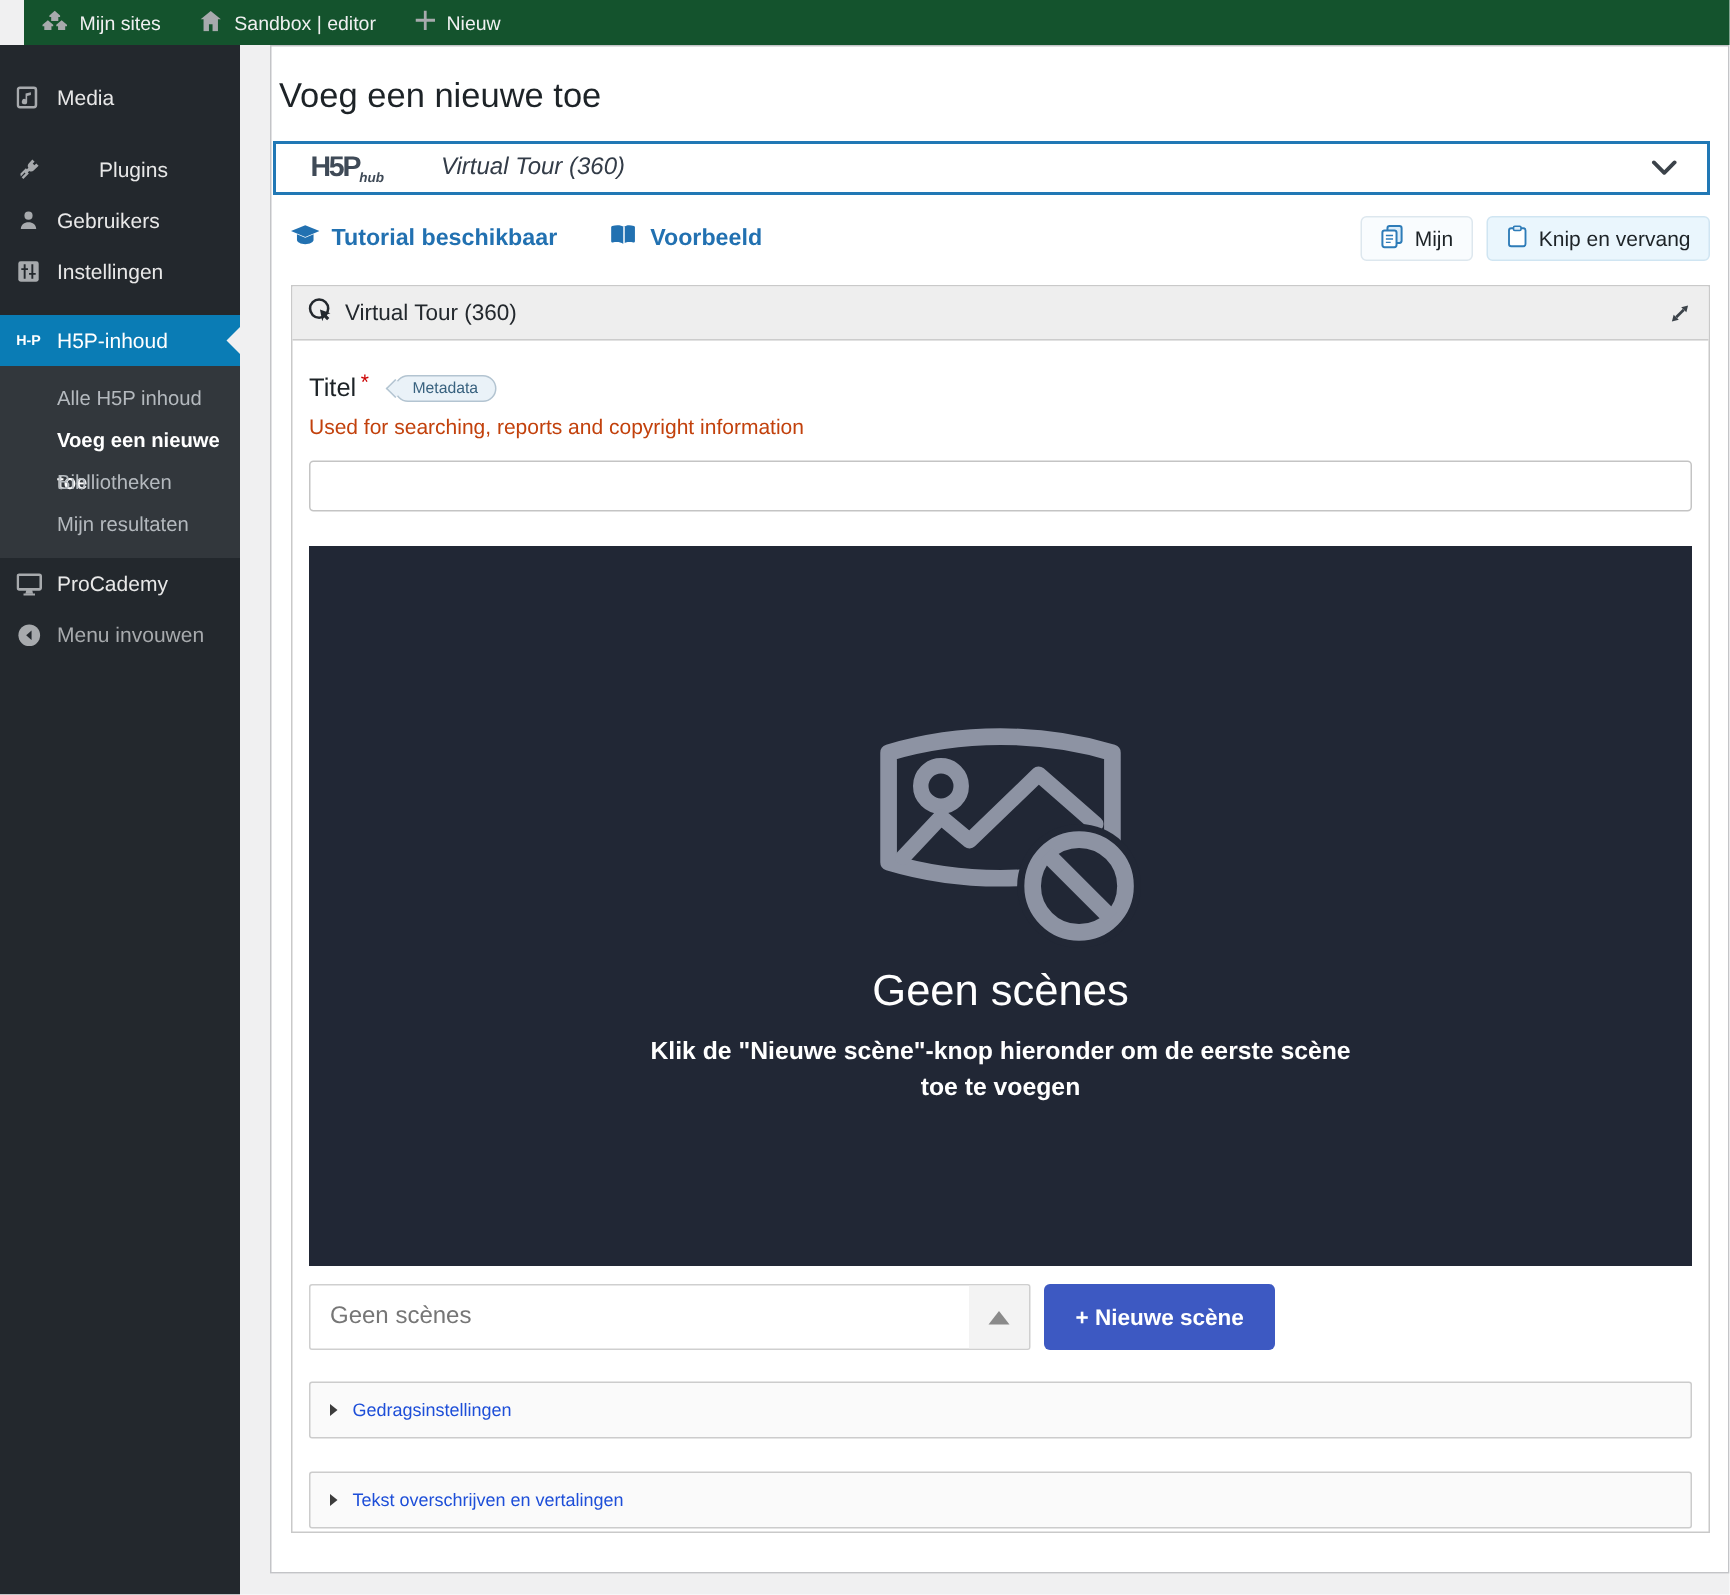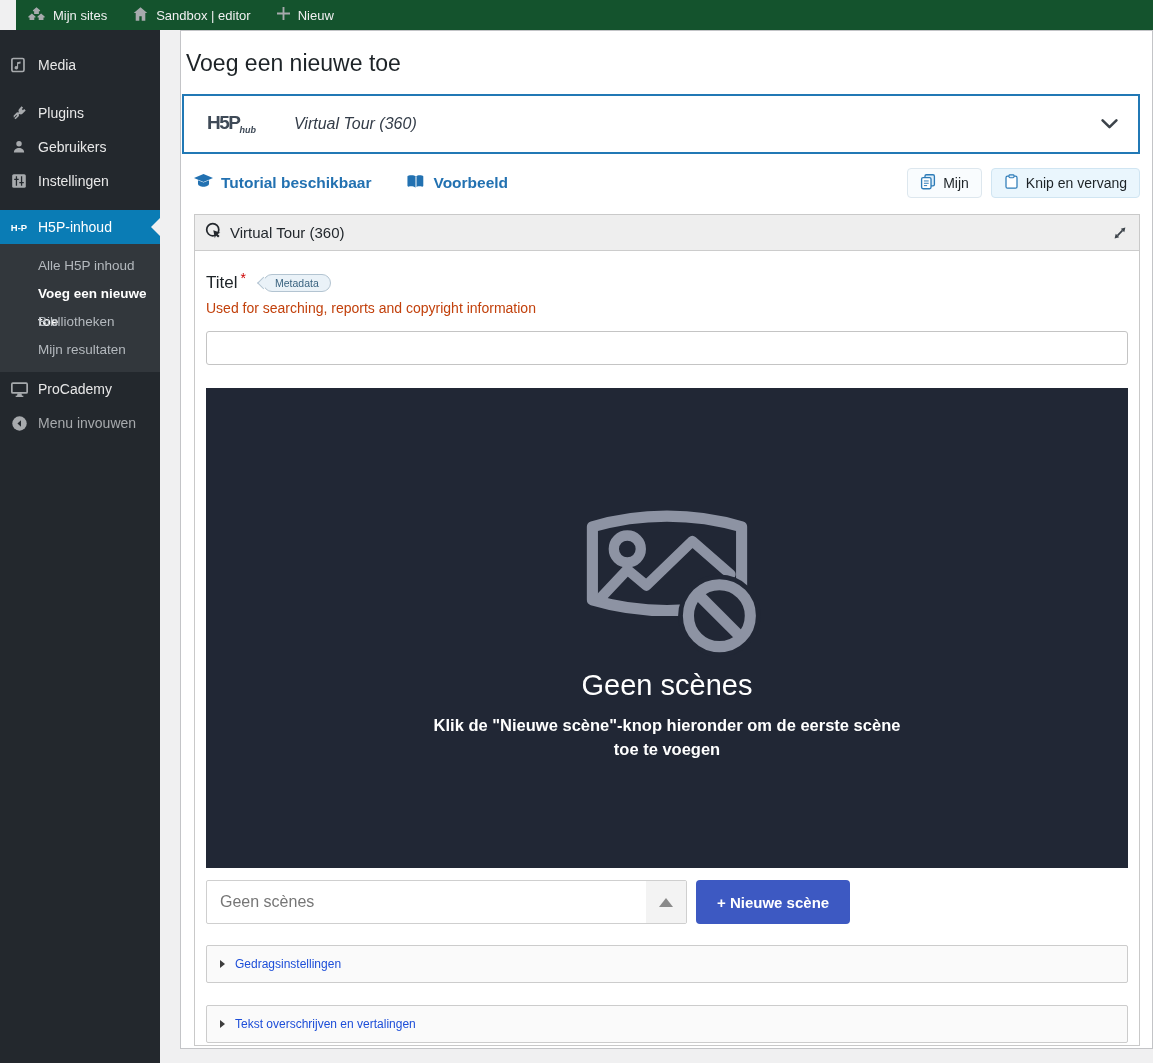--- a/index.html
+++ b/index.html
@@ -30,33 +30,33 @@
   }
   .micon { width: 38px; display: flex; justify-content: center; align-items: flex-start; flex-shrink: 0; }
   .micon svg { fill: #a7aaad; }
   .menu-item.active { background: #0a7cb5; color: #fff; }
   .h5p-mini { color: #fff; font-weight: bold; font-size: 9.5px; letter-spacing: 0; }
   .cur-arrow {
     position: absolute; right: 0; top: 50%; margin-top: -9px;
     width: 0; height: 0; border-style: solid; border-width: 9px 9px 9px 0;
     border-color: transparent #f0f0f1 transparent transparent;
   }
-  .gap1 { margin-top: 14px; }
+  .gap1 { margin-top: 14px; gap: 28px; }
   .gap2 { margin-top: 12px; }
   .submenu { background: #32373c; padding: 8px 0; }
   .sub-item { height: 28px; line-height: 28px; padding-left: 38px; color: #b4b9be; font-size: 13.5px; cursor: pointer; }
   .sub-item.active { color: #fff; font-weight: bold; }
   
   .wrap {
     position: absolute; left: 180px; top: 30px; width: 973px; height: 1019px;
     background: #fff; border: 1px solid #c3c4c7; padding: 0 12px 0 0;
   }
   .page-title { margin: 19px 0 0 5px; font-size: 23px; font-weight: 500; color: #1d2327; }
   .hub-select {
-    position: relative; margin: 17px 0 0 1px; height: 60px;
+    position: relative; margin: 17px 0 0 1px; height: 36px;
     border: 2px solid #2178b5; background: #fff;
     display: flex; align-items: center; padding: 16px 23px; cursor: pointer;
   }
   .h5p-logo { color: #3f4a57; white-space: nowrap; }
   .h5p-logo b { font-size: 19px; font-weight: bold; letter-spacing: -1.5px; }
   .h5p-logo sub { font-size: 9px; font-weight: bold; font-style: italic; }
   .hub-selected { margin-left: 38px; font-style: italic; font-size: 16px; color: #333c48; }
   .chev { position: absolute; right: 20px; top: 50%; transform: translateY(-50%); line-height: 0; }
   
   .linkrow { margin: 14px 0 0 13px; display: flex; align-items: center; height: 30px; }

